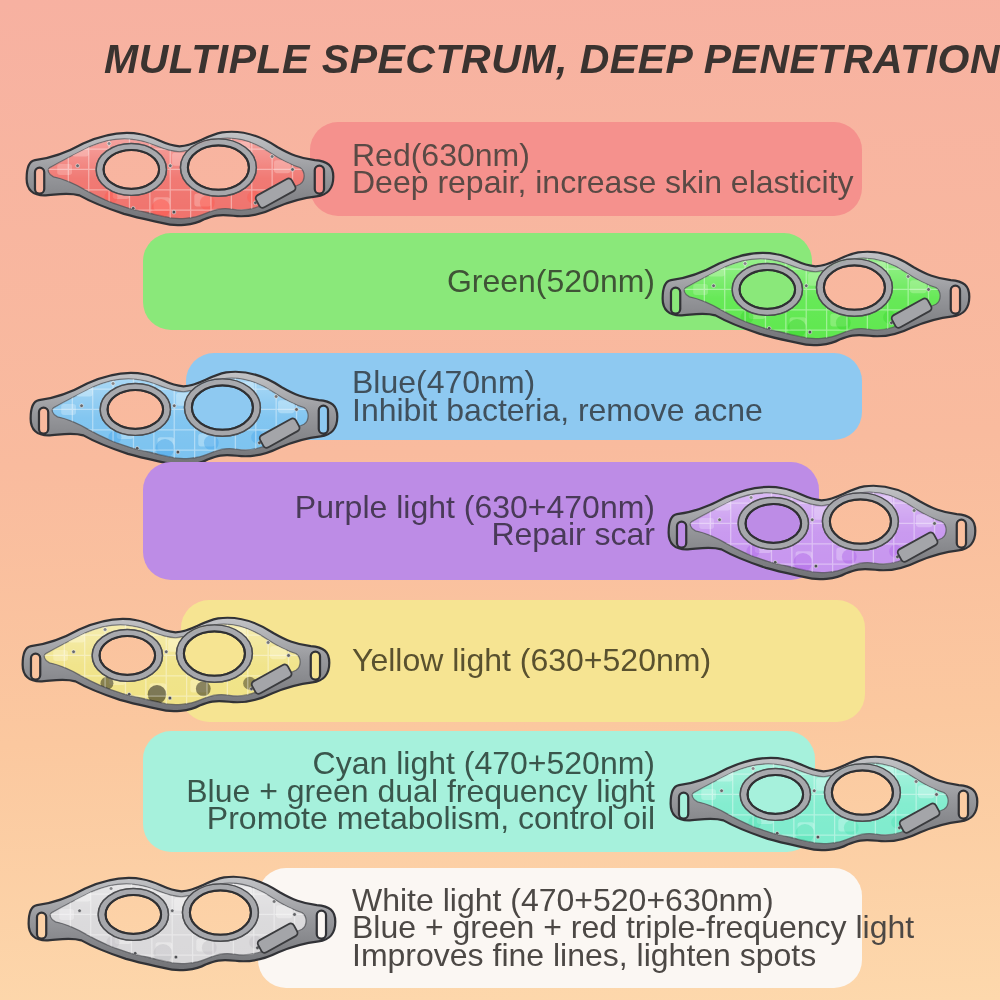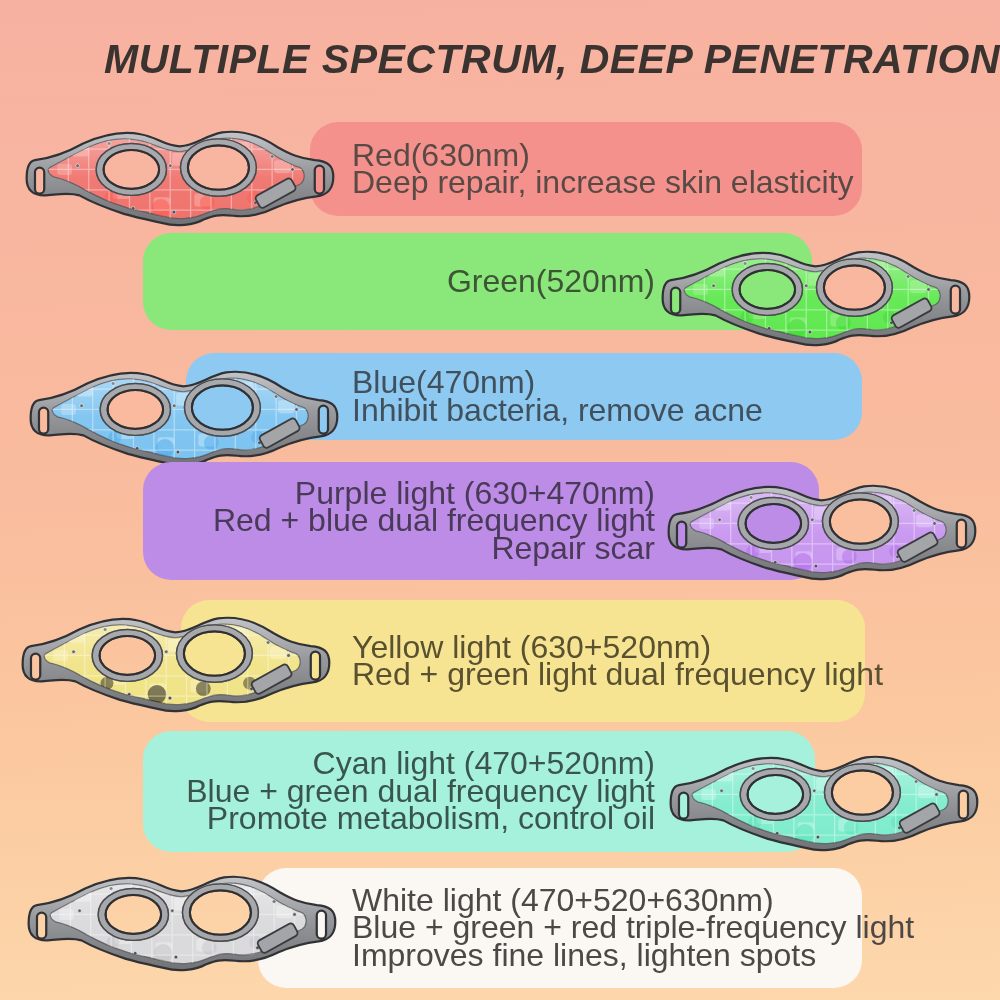--- a/index.html
+++ b/index.html
@@ -131,32 +131,30 @@
       <div class="line">Inhibit bacteria, remove acne</div>
     </div>
     <svg class="mask" viewBox="0 0 340 126" style="left: 26px; top: 352px; --banner: #8ec9f1; --ink: #40505c; --panel: #7cc3f0; --panelLight: #bde2f8; --deep: #45a5ea;">
         <use href="#eyemask"></use>
       </svg>
   </div>
 
   <div>
     <div class="banner align-right" style="left: 143px; top: 462px; width: 676px; height: 118px; padding-right: 164px; --banner: #bd8ce6; --ink: #493a58; --panel: #c795ef; --panelLight: #e0c4f7; --deep: #ae62e8;">
       <div class="line">Purple light (630+470nm)</div>
-      <div class="line">Red + blue dual frequency light</div>
       <div class="line">Repair scar</div>
     </div>
     <svg class="mask" viewBox="0 0 340 126" style="left: 664px; top: 466px; --banner: #bd8ce6; --ink: #493a58; --panel: #c795ef; --panelLight: #e0c4f7; --deep: #ae62e8;">
         <use href="#eyemask"></use>
       </svg>
   </div>
 
   <div>
     <div class="banner align-left" style="left: 181px; top: 600px; width: 684px; height: 122px; padding-left: 171px; --banner: #f6e492; --ink: #59512f; --panel: #f0e386; --panelLight: #faf2bc; --deep: #f2d importance4f;">
       <div class="line">Yellow light (630+520nm)</div>
-      <div class="line">Red + green light dual frequency light</div>
     </div>
     <svg class="mask" viewBox="0 0 340 126" style="left: 18px; top: 598px; --banner: #f6e492; --ink: #59512f; --panel: #f0e386; --panelLight: #faf2bc; --deep: #f2d importance4f;">
         <use href="#eyemask"></use>
       </svg>
   </div>
 
   <div>
     <div class="banner align-right" style="left: 143px; top: 731px; width: 672px; height: 121px; padding-right: 160px; padding-left: 38px; --banner: #a6f1dc; --ink: #3a564c; --panel: #7eeccd; --panelLight: #bdf7e7; --deep: #4fe2b4;">
       <div class="line">Cyan light (470+520nm)</div>
       <div class="line">Blue + green dual frequency light</div>

